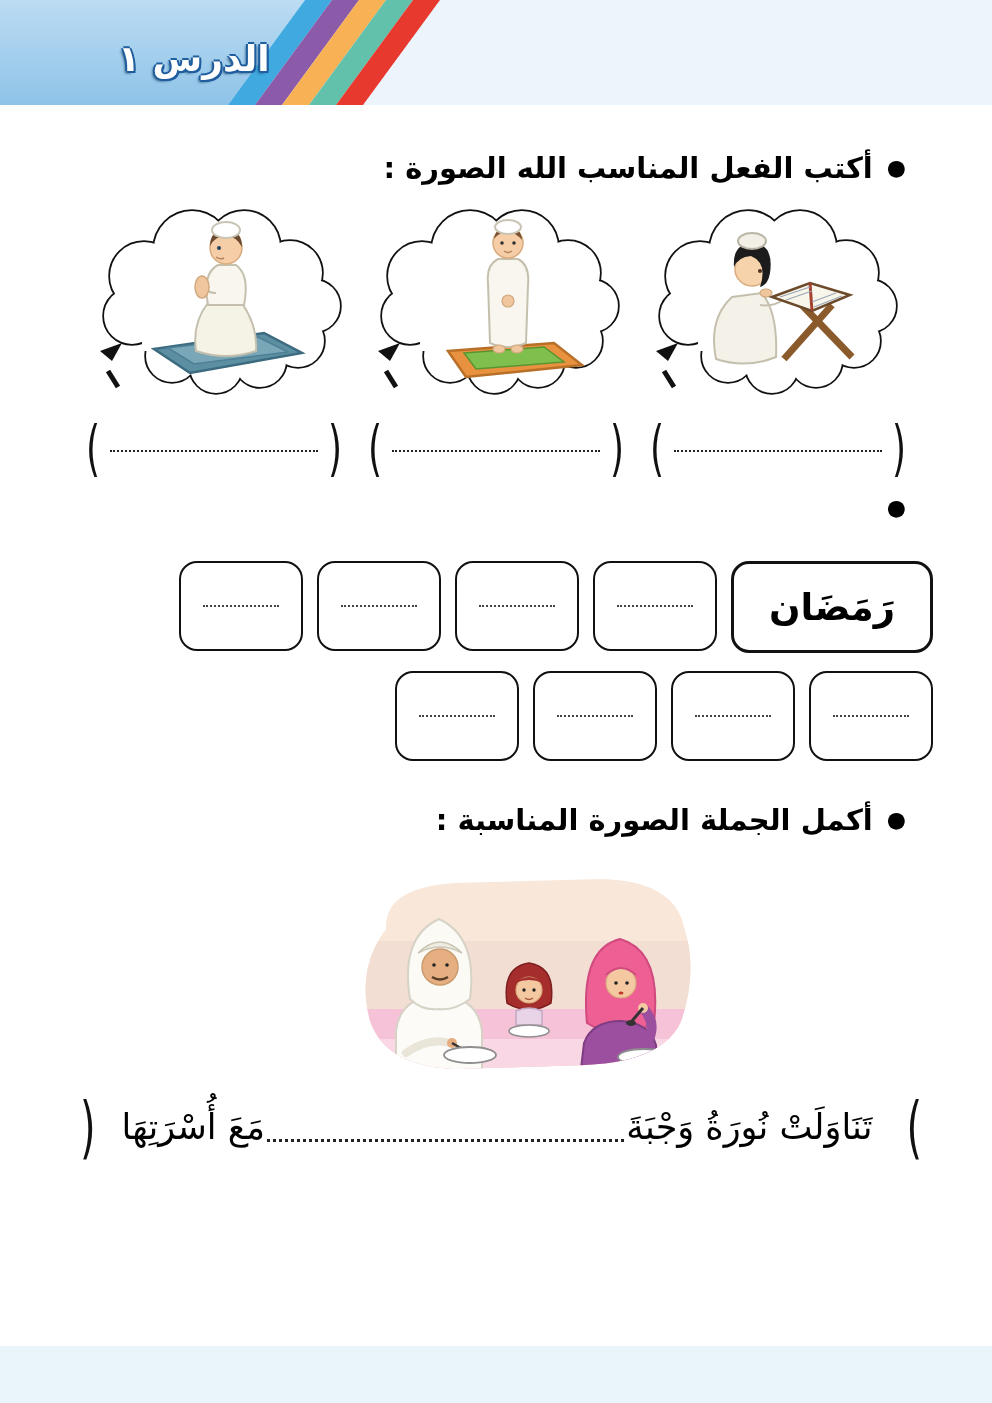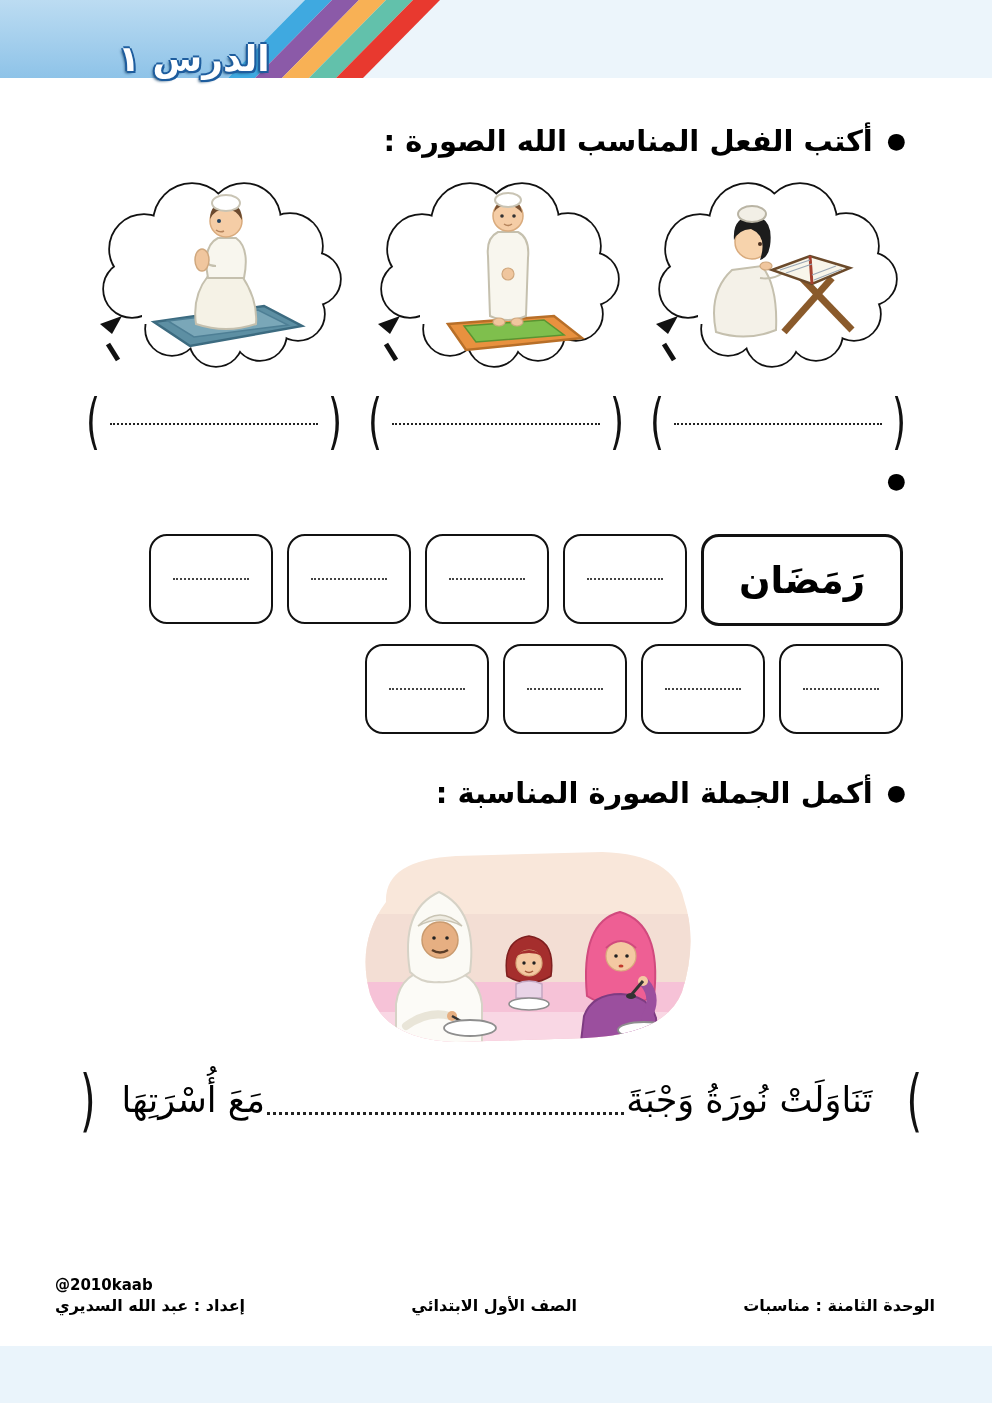--- a/index.html
+++ b/index.html
@@ -1,20 +1,20 @@
 <!DOCTYPE html>
 <html lang="ar"><head>
 <meta charset="utf-8">
 <style>
   html,body{margin:0;padding:0;background:#fff;}
   .page{position:relative;width:992px;height:1403px;background:#ffffff;overflow:hidden;
         font-family:"DejaVu Sans",sans-serif;}
 
   
-  .banner{position:relative;width:100%;height:78px;background:#ecf5fb;}
+  .banner{position:relative;width:100%;height:105px;background:#ecf5fb;}
   .banner .bluearea{position:absolute;inset:0;
       background:linear-gradient(180deg,#bcdcf2 0%,#8ec3e8 100%);
       clip-path:polygon(0 0,305px 0,228px 100%,0 100%);}
   .stripe{position:absolute;inset:0;}
   .s1{background:#3fa9e0;clip-path:polygon(305px 0,332px 0,255px 100%,228px 100%);}
   .s2{background:#8b5aa8;clip-path:polygon(332px 0,359px 0,282px 100%,255px 100%);}
   .s3{background:#f8b155;clip-path:polygon(359px 0,386px 0,309px 100%,282px 100%);}
   .s4{background:#62c1ab;clip-path:polygon(386px 0,413px 0,336px 100%,309px 100%);}
   .s5{background:#e8392f;clip-path:polygon(413px 0,440px 0,363px 100%,336px 100%);}
   .lesson{position:absolute;left:118px;top:38px;font-size:36px;font-weight:bold;color:#fff;
@@ -33,21 +33,21 @@
   .clouds{display:flex;flex-direction:row;gap:26px;padding-left:92px;margin-top:16px;}
   .cloud{width:252px;height:200px;}
 
   
   .slots{display:flex;flex-direction:row;gap:26px;padding-left:86px;margin-top:30px;}
   .slot{width:256px;display:flex;align-items:center;}
   .paren{font-size:36px;font-weight:500;transform:scaleY(1.7);line-height:1;color:#111;}
   .slot .dots{flex:1;margin:0 10px;border-bottom:2.5px dotted #222;height:8px;transform:translateY(-2px);}
 
   
-  .boxrows{direction:rtl;padding-right:89px;margin-top:42px;}
+  .boxrows{direction:rtl;padding-right:59px;margin-top:42px;}
   .boxrow{display:flex;flex-direction:row;gap:14px;margin-bottom:18px;align-items:stretch;}
   .wordbox{width:196px;height:86px;border:3px solid #111;border-radius:18px;background:#fff;
       display:flex;align-items:center;justify-content:center;font-weight:bold;color:#000;}
   .wb1{font-size:37px;}
   .wb2{font-size:30px;}
   .emptybox{width:120px;height:86px;border:2.5px solid #111;border-radius:18px;background:#fff;
       display:flex;align-items:center;justify-content:center;}
   .emptybox .dots{width:76px;border-bottom:2px dotted #444;height:0;}
 
   
@@ -340,23 +340,15 @@
     <span class="paren" dir="ltr">(</span>
     <span class="gapR"></span>
     <span class="txt">تَنَاوَلَتْ نُورَةُ وَجْبَةَ</span>
     <span class="blank"></span>
     <span class="txt">مَعَ أُسْرَتِهَا</span>
     <span class="gapL"></span>
     <span class="paren" dir="ltr">)</span>
   </div>
 
   
-  <div class="footer">
-    <div class="f-left">
-      <span class="f-handle">@2010kaab</span>
-      <span class="f-ar">إعداد : عبد الله السديري</span>
-    </div>
-    <div class="f-ar">الصف الأول الابتدائي</div>
-    <div class="f-ar">الوحدة الثامنة : مناسبات</div>
-  </div>
 
   <div class="strip"></div>
 </div>
 
 </body></html>

